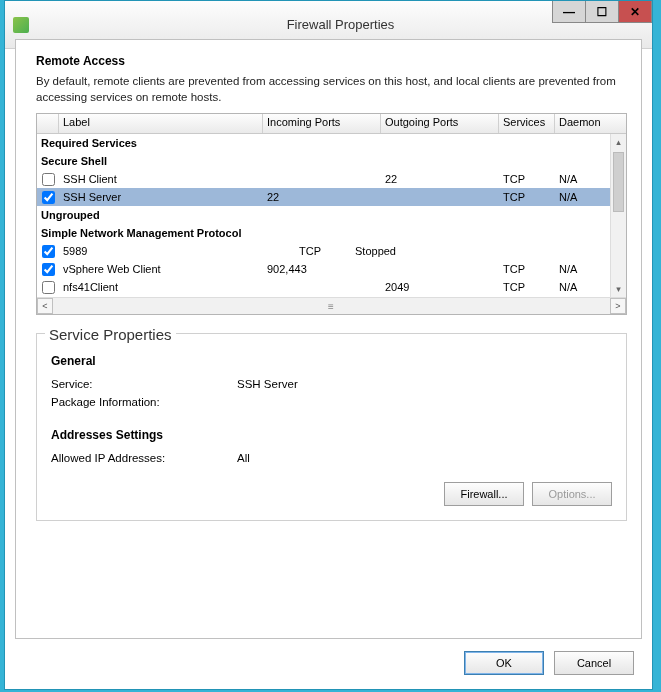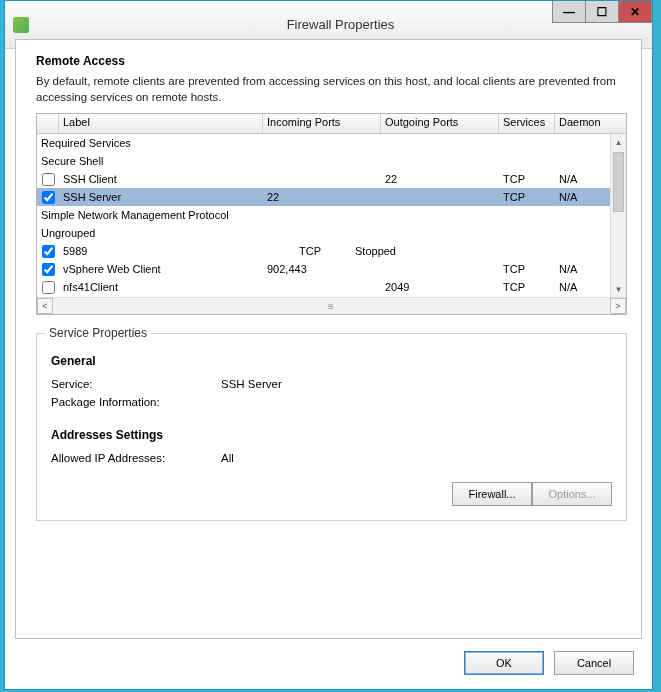--- a/index.html
+++ b/index.html
@@ -135,21 +135,21 @@
     background: #cfcfcf;
     border: 1px solid #bbb;
   }
   .row {
     display: flex;
     height: 18px;
     font-size: 11px;
     align-items: center;
   }
   .row.group {
-    font-weight: normal;
+    font-weight: bold;
     padding-left: 4px;
   }
   .row.selected {
     background: #9db8d9;
   }
   .cell { overflow: hidden; white-space: nowrap; padding: 0 4px; }
   .cell.chk { width: 22px; display:flex; align-items:center; justify-content:center;}
   .cell.label { width: 204px; }
   .cell.in { width: 118px; }
   .cell.out { width: 118px; }
@@ -193,37 +193,39 @@
     margin-top: 18px;
     border: 1px solid #d0d0d0;
     position: relative;
     padding: 14px 14px 14px 14px;
   }
   .fieldset .legend {
     position: absolute;
     top: -8px; left: 8px;
     background: #fff;
     padding: 0 4px;
-    font-size: 12px;
+    font-size: 15px;
     color: #333;
   }
   .sub-title {
     font-weight: bold;
     font-size: 12px;
     margin: 6px 0 10px 0;
   }
   .kvrow {
     display: flex;
     font-size: 11.5px;
     margin-bottom: 6px;
+    gap: 16px;
   }
   .kvrow .k { width: 170px; }
   .btn-row {
     display: flex;
     justify-content: flex-end;
+    gap: 8px;
     margin-top: 18px;
   }
   .btn {
     min-width: 80px;
     height: 24px;
     border: 1px solid #9e9e9e;
     background: linear-gradient(to bottom,#fdfdfd,#e6e6e6);
     font-size: 11px;
     padding: 0 12px;
     cursor: default;
@@ -296,22 +298,22 @@
           <div class="cell chk">
               <input type="checkbox" checked="" style="">
             </div>
           <div class="cell label">SSH Server</div>
           <div class="cell in">22</div>
           <div class="cell out"></div>
           <div class="cell proto">TCP</div>
           <div class="cell daemon">N/A</div>
         </div>
 
+        <div class="row group">Ungrouped</div>
         <div class="row group">Simple Network Management Protocol</div>
-        <div class="row group">Ungrouped</div>
 
         <div class="row">
           <div class="cell chk">
               <input type="checkbox" checked="" style="">
             </div>
           <div class="cell in">5989</div>
           <div class="cell out"></div>
           <div class="cell proto">TCP</div>
           <div class="cell daemon">Stopped</div>
         </div>

